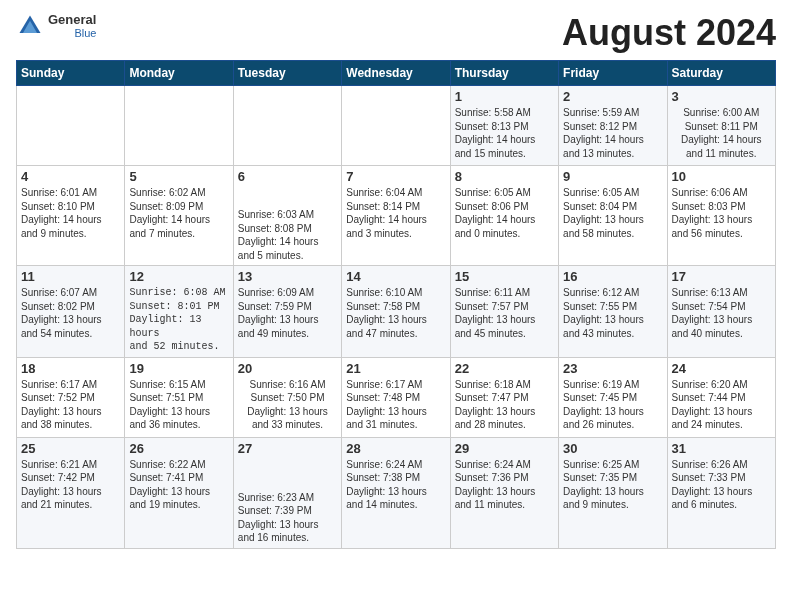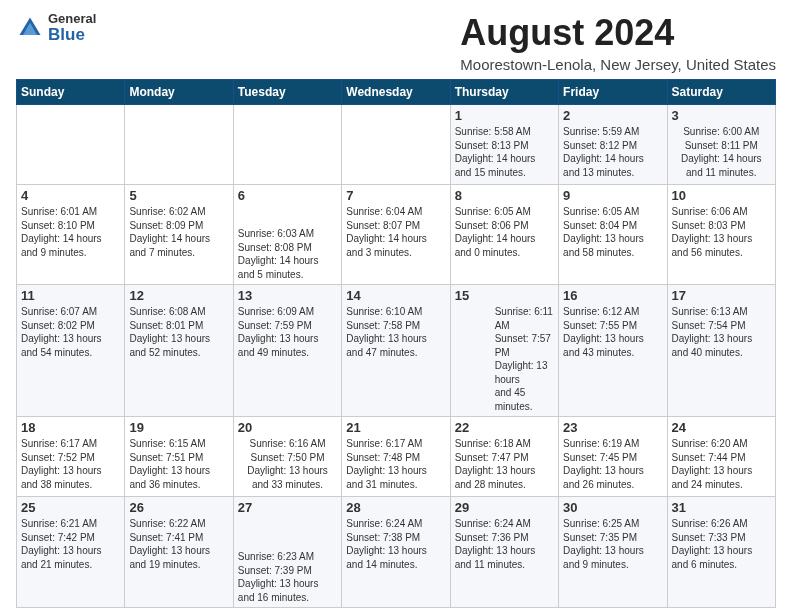--- a/index.html
+++ b/index.html
@@ -29,30 +29,31 @@
       display: flex;
       flex-direction: column;
       line-height: 1.1;
     }
     .logo-general {
       font-size: 13px;
       font-weight: bold;
       color: #333;
     }
     .logo-blue {
-      font-size: 17px;
-      font-weight: bold;
+      font-size: 11px;
+      font-weight: normal;
       color: #2563a8;
+      text-align: right;
     }
     .logo-icon {
       width: 28px;
       height: 28px;
     }
     .title-section {
-      text-align: left;
+      text-align: center;
     }
     .main-title {
       font-size: 36px;
       font-weight: bold;
       color: #222;
     }
     .subtitle {
       font-size: 15px;
       color: #444;
       margin-top: 2px;
@@ -108,21 +109,20 @@
         <polygon points="16,4 28,24 4,24" fill="#2563a8"></polygon>
         <polygon points="16,10 24,24 8,24" fill="#5b9bd5"></polygon>
       </svg>
       <div class="logo-text">
         <span class="logo-general">General</span>
         <span class="logo-blue">Blue</span>
       </div>
     </div>
     <div class="title-section">
       <div class="main-title">August 2024</div>
-      <div class="subtitle">Moorestown-Lenola, New Jersey, United States</div>
     </div>
   </div>
 
   <table>
     <thead>
       <tr>
       <th>Sunday</th>
           <th>Monday</th>
           <th>Tuesday</th>
           <th>Wednesday</th>
@@ -177,21 +177,21 @@
           <td>
             <span class="day-num">6</span>
             <div class="day-info" style="white-space: pre-line; margin-top: 24px;">Sunrise: 6:03 AM
 Sunset: 8:08 PM
 Daylight: 14 hours
 and 5 minutes.</div>
           </td>
           <td>
             <span class="day-num">7</span>
             <div class="day-info" style="white-space: pre-line;">Sunrise: 6:04 AM
-Sunset: 8:07 PM
+Sunset: 8:14 PM
 Daylight: 14 hours
 and 3 minutes.</div>
           </td>
           <td>
             <span class="day-num">8</span>
             <div class="day-info" style="white-space: pre-line;">Sunrise: 6:05 AM
 Sunset: 8:06 PM
 Daylight: 14 hours
 and 0 minutes.</div>
           </td>
@@ -213,42 +213,42 @@
         <tr>
           <td>
             <span class="day-num">11</span>
             <div class="day-info" style="white-space: pre-line;">Sunrise: 6:07 AM
 Sunset: 8:02 PM
 Daylight: 13 hours
 and 54 minutes.</div>
           </td>
           <td>
             <span class="day-num">12</span>
-            <div class="day-info" style="white-space: pre-line;">Sunrise: 6:08 AM
+            <div class="day-info" style="white-space: pre-line; font-family: Liberation Mono, monospace;">Sunrise: 6:08 AM
 Sunset: 8:01 PM
 Daylight: 13 hours
 and 52 minutes.</div>
           </td>
           <td>
             <span class="day-num">13</span>
             <div class="day-info" style="white-space: pre-line;">Sunrise: 6:09 AM
 Sunset: 7:59 PM
 Daylight: 13 hours
 and 49 minutes.</div>
           </td>
           <td>
             <span class="day-num">14</span>
             <div class="day-info" style="white-space: pre-line;">Sunrise: 6:10 AM
 Sunset: 7:58 PM
 Daylight: 13 hours
 and 47 minutes.</div>
           </td>
           <td>
             <span class="day-num">15</span>
-            <div class="day-info" style="white-space: pre-line; margin-left: 40px;">Sunrise: 6:11 AM
+            <div class="day-info" style="white-space: pre-line;">Sunrise: 6:11 AM
 Sunset: 7:57 PM
 Daylight: 13 hours
 and 45 minutes.</div>
           </td>
           <td>
             <span class="day-num">16</span>
             <div class="day-info" style="white-space: pre-line;">Sunrise: 6:12 AM
 Sunset: 7:55 PM
 Daylight: 13 hours
 and 43 minutes.</div>

